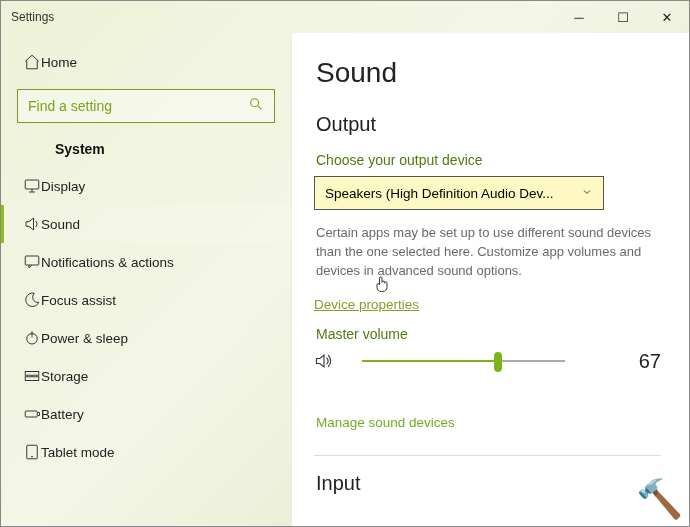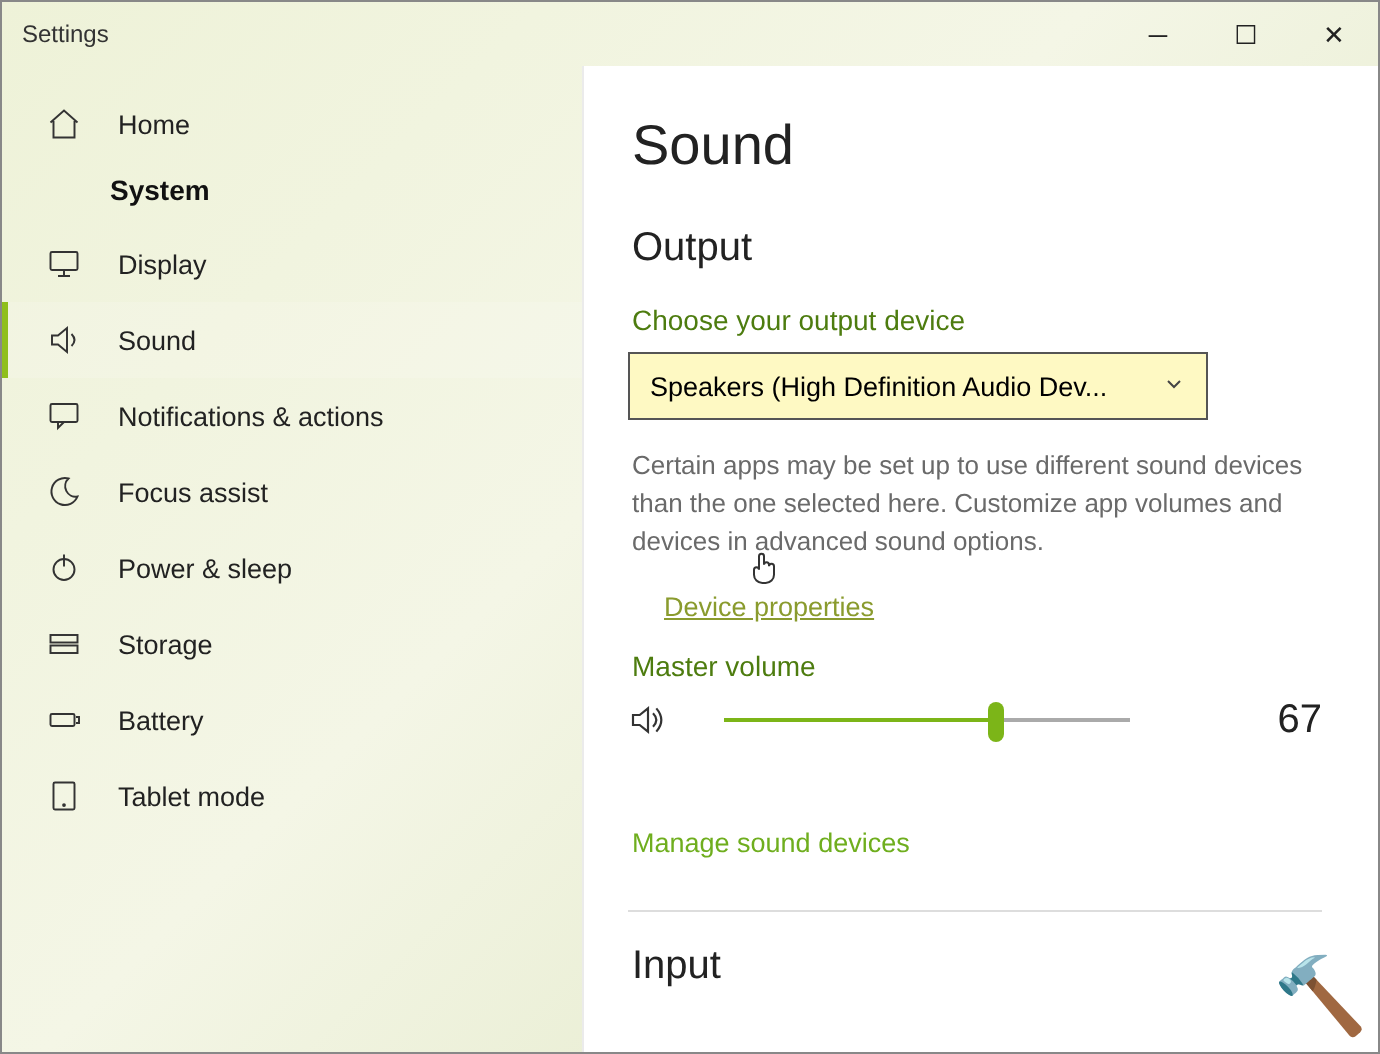--- a/index.html
+++ b/index.html
@@ -5,38 +5,38 @@
   * { box-sizing: border-box; margin: 0; padding: 0; font-family: "Segoe UI", Arial, sans-serif; }
   body { background: #e9e9e9; display: flex; align-items: flex-start; justify-content: flex-start; }
   .wrap { position: relative; width: 690px; height: 527px; }
   .window { position: absolute; inset: 0; background: linear-gradient(135deg,#eef2d8 0%,#f4f6e6 45%,#dfe6c2 100%); border: 1px solid #888; }
   .titlebar { display:flex; align-items:center; height:32px; padding-left:10px; font-size:12px; color:#333; }
   .titlebar-title { flex:1; }
   .winctl { display:flex; }
   .winctl span { width:44px; height:32px; display:flex; align-items:center; justify-content:center; font-size:13px; color:#222; }
   .body { display:flex; height:calc(100% - 32px); width:100%; }
   .sidebar { width:290px; padding:10px 0 0 0; overflow:hidden; }
-  .home-row, .nav-item { display:flex; align-items:center; gap:18px; padding:10px 22px; font-size:13.5px; color:#222; }
+  .home-row, .nav-item { display:flex; align-items:center; padding:10px 22px; font-size:13.5px; color:#222; }
   .home-row .icon, .nav-item .icon { width:18px; display:flex; justify-content:center; }
   .search-row { padding:8px 16px 12px 16px; }
   .search { display:flex; align-items:center; border:1.2px solid #7a9b1e; background:rgba(255,255,255,0.35); height:34px; padding:0 10px; }
   .search input { flex:1; border:0; outline:0; background:transparent; font-size:14px; color:#7a9b1e; }
   .search input::placeholder { color:#7da01f; }
   .section-hdr { padding:6px 20px 10px 20px; font-size:14px; font-weight:600; color:#111;margin-left:34px; }
   .nav-item.active { border-left:3px solid #8fbf1c; padding-left:19px; background:rgba(255,255,255,0.15); }
   .icon svg { stroke:#333; stroke-width:1.3; fill:none; }
   
   .main { flex:1; background:#ffffff; border-left:1px solid rgba(0,0,0,0.08); padding:18px 28px 0 22px; overflow-y:auto; position:relative; }
   .main::-webkit-scrollbar{width:2px;} .main::-webkit-scrollbar-thumb{background:#bbb;}
   .page-title { font-size:28px; font-weight:300; color:#222; margin:6px 0 24px 2px; }
   .h2 { font-size:20px; font-weight:400; color:#222; margin:0 0 16px 2px; }
   .label { font-size:14px; color:#4d7c0f; margin:0 0 8px 2px; }
   .dropdown { width:290px; height:34px; border:1px solid #555; background:#fef9c3; display:flex; align-items:center; justify-content:space-between; padding:0 10px; font-size:13.5px; }
   .desc { font-size:13px; color:#6a6a6a; line-height:1.45; margin:14px 2px 14px 2px; max-width:360px; }
-  .link-olive { color:#8a9b2e; font-size:13.5px; display:inline-block; margin:0 0 14px 18px; }
+  .link-olive { color:#8a9b2e; font-size:13.5px; display:inline-block; margin:0 0 14px 0; }
   .link-olive.hl { text-decoration: underline; text-decoration-color:#8a9b2e; }
   .link-green { color:#6fae1e; font-size:13.5px; display:inline-block; margin:10px 0 0 2px; }
   .vol-row { display:flex; align-items:center; gap:28px; margin:6px 0 14px 0; position:relative; }
   .vol-row .icon { width:20px; display:flex; }
   .track { flex:1; height:2px; background:#aaa; position:relative; max-width:260px; }
   .track .fill { position:absolute; left:0; top:0; height:2px; background:#7cb518; }
   .thumb { position:absolute; top:-8px; width:8px; height:20px; background:#7cb518; border-radius:4px; transform:translateX(-50%); }
   .vol-num { font-size:20px; font-weight:400; color:#222; margin-left:46px; }
   .btn { display:inline-flex; align-items:center; gap:10px; background:#dcdcdc; border:1px solid #bbb; padding:7px 14px; font-size:13.5px; color:#222; }
   .divider { border-top:1px solid #ddd; margin:24px 0 16px 0; }
@@ -61,20 +61,31 @@
 
       <div class="sidebar">
         <div class="home-row">
           <span class="icon">
             <svg width="18" height="18" viewBox="0 0 24 24">
                 <path d="M3 11 L12 3 L21 11 M5 10 V21 H19 V10"></path>
               </svg>
           </span>
           <span>Home</span>
         </div>
+        <div class="search-row">
+          <div class="search">
+            <input type="text" placeholder="Find a setting" style="">
+            <span>
+              <svg width="16" height="16" viewBox="0 0 24 24" fill="none" stroke="#7a9b1e" stroke-width="1.6">
+                  <circle cx="10" cy="10" r="6"></circle>
+                  <path d="M15 15 L20 20"></path>
+                </svg>
+            </span>
+          </div>
+        </div>
         <div class="section-hdr">System</div>
 
         <div class="nav-item">
           <span class="icon">
               <svg width="18" height="18" viewBox="0 0 24 24">
                 <rect x="3" y="4" width="18" height="12" rx="1"></rect>
                 <path d="M8 20 H16 M12 16 V20"></path>
               </svg>
             </span>
           <span>Display</span>

